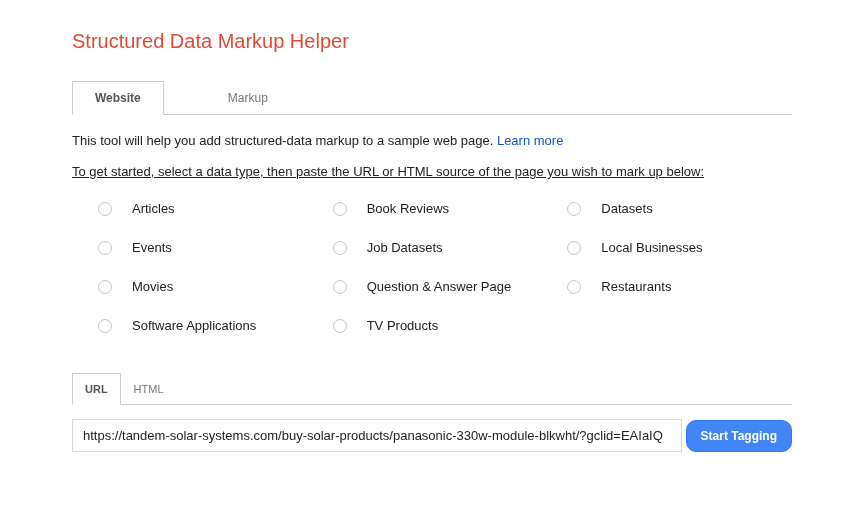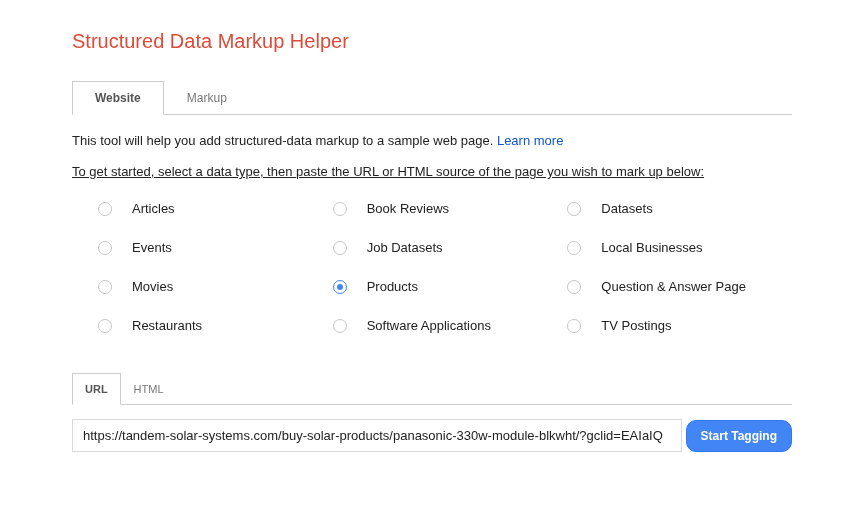--- a/index.html
+++ b/index.html
@@ -13,20 +13,21 @@
     .page-title {
       font-size: 20px;
       font-weight: 400;
       color: #dd4b39;
       margin-bottom: 28px;
     }
     .tab-bar {
       border-bottom: 1px solid #ccc;
       display: flex;
       margin-bottom: 18px;
+      gap: 41px;
     }
     .tab {
       padding: 9px 22px;
       font-size: 12px;
       color: #777;
       cursor: pointer;
       border: 1px solid transparent;
       margin-bottom: -1px;
       position: relative;
     }
@@ -175,41 +176,35 @@
     <span class="radio-label">Job Datasets</span>
   </label>
   <label class="radio-item">
     <span class="radio-circle"></span>
     <span class="radio-label">Local Businesses</span>
   </label>
   <label class="radio-item">
     <span class="radio-circle"></span>
     <span class="radio-label">Movies</span>
   </label>
-  <label class="radio-item selected">
-    <span class="radio-circle">
-        <span class="radio-dot"></span>
-      </span>
-    <span class="radio-label">Products</span>
-  </label>
   <label class="radio-item">
     <span class="radio-circle"></span>
     <span class="radio-label">Question &amp; Answer Page</span>
   </label>
   <label class="radio-item">
     <span class="radio-circle"></span>
     <span class="radio-label">Restaurants</span>
   </label>
   <label class="radio-item">
     <span class="radio-circle"></span>
     <span class="radio-label">Software Applications</span>
   </label>
   <label class="radio-item">
     <span class="radio-circle"></span>
-    <span class="radio-label">TV Postings</span>
+    <span class="radio-label">TV Products</span>
   </label>
 </div>
 
 <div class="input-tab-bar">
   <div class="input-tab active">URL</div>
   <div class="input-tab">HTML</div>
 </div>
 
 <div class="input-row">
   <input type="text" class="url-input" value="https://tandem-solar-systems.com/buy-solar-products/panasonic-330w-module-blkwht/?gclid=EAIaIQ" style="">

